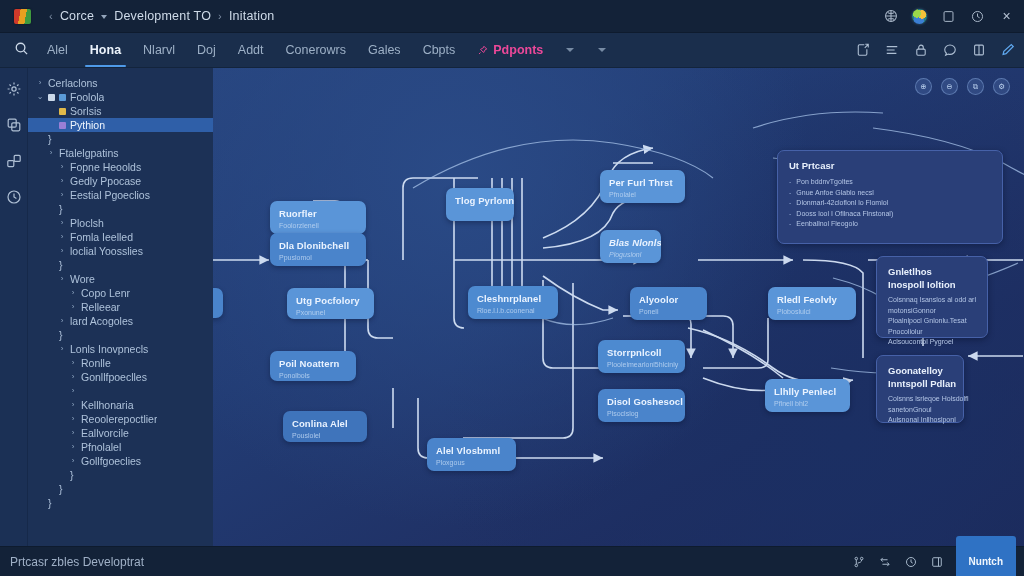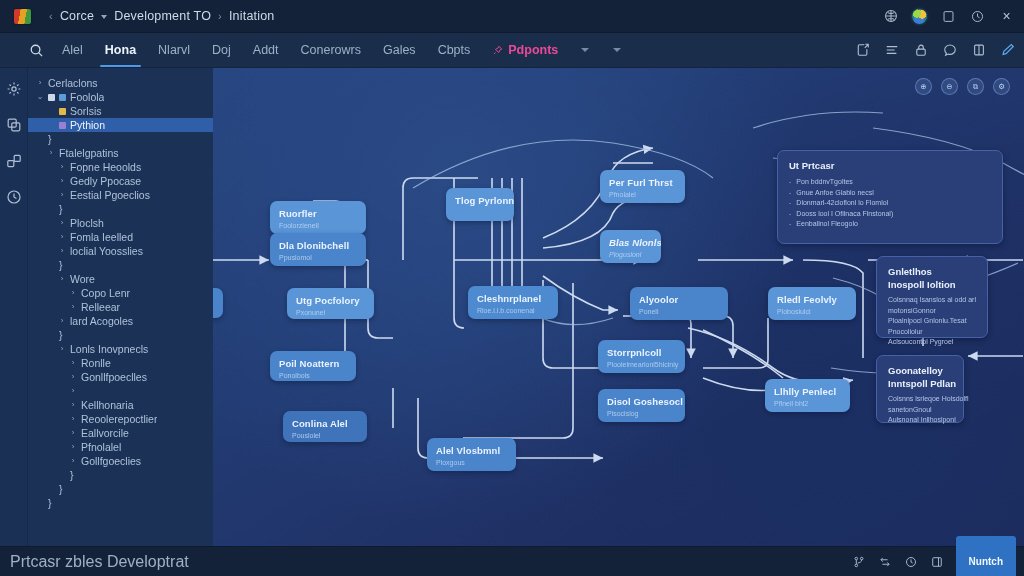--- a/index.html
+++ b/index.html
@@ -82,22 +82,21 @@
       radial-gradient(circle at 50% 50%, #2f9a6a, #1f6f8f);
     box-shadow: 0 0 3px rgba(120,200,255,.35);
   }
 
   
   .menubar {
     height: 35px;
     flex: 0 0 35px;
     background: #1a2e4c;
     display: flex;
-    align-items: center;
-    padding-left: 21px;
+    padding-left: 6px;
     position: relative;
     border-bottom: 1px solid #13243c;
   }
   .menu-search {
     width: 30px; height: 30px;
     display: flex; align-items: center; justify-content: center;
     color: #cdd9e8;
     flex: 0 0 auto;
   }
   .menu-items {
@@ -336,21 +335,21 @@
     height: 30px;
     flex: 0 0 30px;
     background: #132238;
     border-top: 1px solid #0e1b2e;
     display: flex;
     align-items: center;
     padding: 0 10px;
     position: relative;
   }
   .status-left {
-    font-size: 16px;
+    font-size: 12px;
     color: #9fb0c6;
     filter: blur(.3px);
     white-space: nowrap;
   }
   .status-right {
     position: absolute;
     right: 8px; top: 0; bottom: 0;
     display: flex; align-items: center; gap: 12px;
   }
   .sb-ico {
@@ -738,21 +737,21 @@
           <div class="nsub">Ploxgous</div>
         </div>
         <div class="node lt" style="left: 387px; top: 102px; width: 85px; height: 33px;">
           <div class="ntitle">Per Furl Thrst</div>
           <div class="nsub">Pfnolalel</div>
         </div>
         <div class="node lt" style="left: 387px; top: 162px; width: 61px; height: 33px; font-style: italic;">
           <div class="ntitle">Blas Nlonlsorl</div>
           <div class="nsub">Ploguslonl</div>
         </div>
-        <div class="node md" style="left: 417px; top: 219px; width: 98px; height: 33px;">
+        <div class="node md" style="left: 417px; top: 219px; width: 77px; height: 33px;">
           <div class="ntitle">Alyoolor</div>
           <div class="nsub">Ponell</div>
         </div>
         <div class="node mid" style="left: 385px; top: 272px; width: 87px; height: 33px;">
           <div class="ntitle">Storrpnlcoll</div>
           <div class="nsub">Ploolelmearlonl5hlcinly</div>
         </div>
         <div class="node md" style="left: 385px; top: 321px; width: 87px; height: 33px;">
           <div class="ntitle">Disol Goshesocl</div>
           <div class="nsub">Plsoclslog</div>

